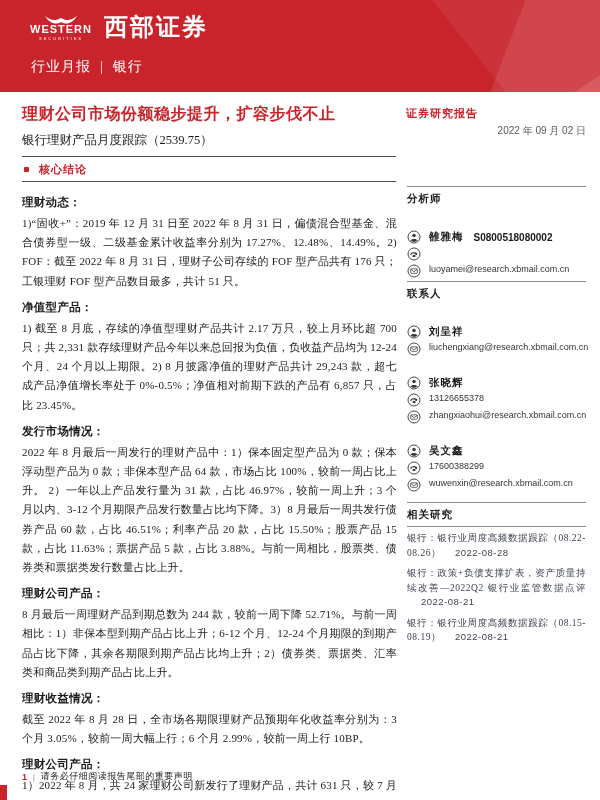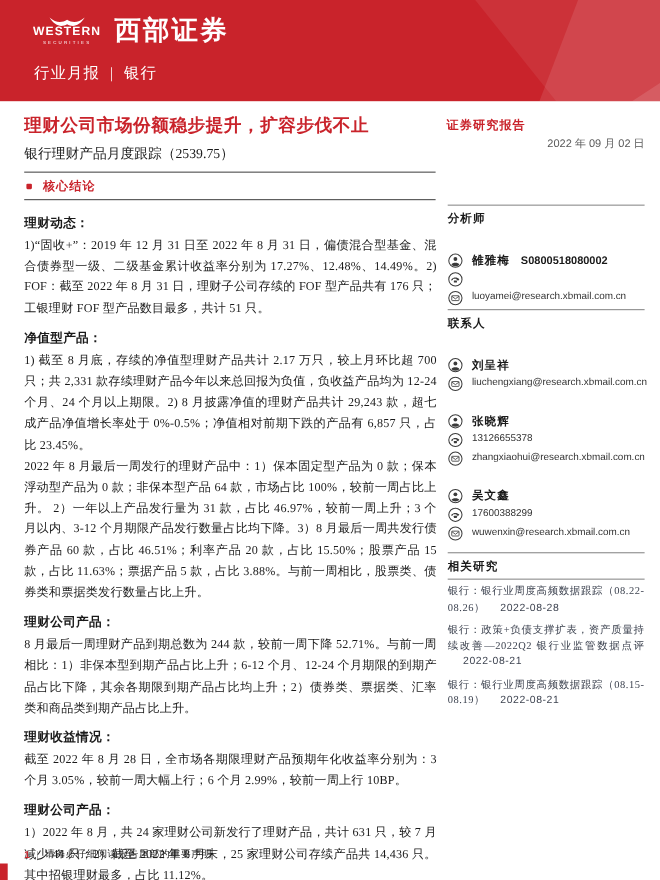--- a/index.html
+++ b/index.html
@@ -116,20 +116,21 @@
     <span class="core-bullet"></span>
     <span>核心结论</span>
   </div>
   <div class="rule-b"></div>
 
   <div class="main-body" id="main-body">
       <div class="sec-heading">理财动态：</div>
       <div class="sec-text">1)“固收+”：2019 年 12 月 31 日至 2022 年 8 月 31 日，偏债混合型基金、混合债券型一级、二级基金累计收益率分别为 17.27%、12.48%、14.49%。2) FOF：截至 2022 年 8 月 31 日，理财子公司存续的 FOF 型产品共有 176 只；工银理财 FOF 型产品数目最多，共计 51 只。</div>
       <div class="sec-heading">净值型产品：</div>
       <div class="sec-text">1) 截至 8 月底，存续的净值型理财产品共计 2.17 万只，较上月环比超 700 只；共 2,331 款存续理财产品今年以来总回报为负值，负收益产品均为 12-24 个月、24 个月以上期限。2) 8 月披露净值的理财产品共计 29,243 款，超七成产品净值增长率处于 0%-0.5%；净值相对前期下跌的产品有 6,857 只，占比 23.45%。</div>
+      <div class="sec-heading">发行市场情况：</div>
       <div class="sec-text">2022 年 8 月最后一周发行的理财产品中：1）保本固定型产品为 0 款；保本浮动型产品为 0 款；非保本型产品 64 款，市场占比 100%，较前一周占比上升。 2）一年以上产品发行量为 31 款，占比 46.97%，较前一周上升；3 个月以内、3-12 个月期限产品发行数量占比均下降。3）8 月最后一周共发行债券产品 60 款，占比 46.51%；利率产品 20 款，占比 15.50%；股票产品 15 款，占比 11.63%；票据产品 5 款，占比 3.88%。与前一周相比，股票类、债券类和票据类发行数量占比上升。</div>
       <div class="sec-heading">理财公司产品：</div>
       <div class="sec-text">8 月最后一周理财产品到期总数为 244 款，较前一周下降 52.71%。与前一周相比：1）非保本型到期产品占比上升；6-12 个月、12-24 个月期限的到期产品占比下降，其余各期限到期产品占比均上升；2）债券类、票据类、汇率类和商品类到期产品占比上升。</div>
       <div class="sec-heading">理财收益情况：</div>
       <div class="sec-text">截至 2022 年 8 月 28 日，全市场各期限理财产品预期年化收益率分别为：3 个月 3.05%，较前一周大幅上行；6 个月 2.99%，较前一周上行 10BP。</div>
       <div class="sec-heading">理财公司产品：</div>
       <div class="sec-text">1）2022 年 8 月，共 24 家理财公司新发行了理财产品，共计 631 只，较 7 月减少 44 只；2）截至 2022 年 8 月末，25 家理财公司存续产品共 14,436 只。其中招银理财最多，占比 11.12%。</div>
     </div>
 
   <div class="sidebar">

